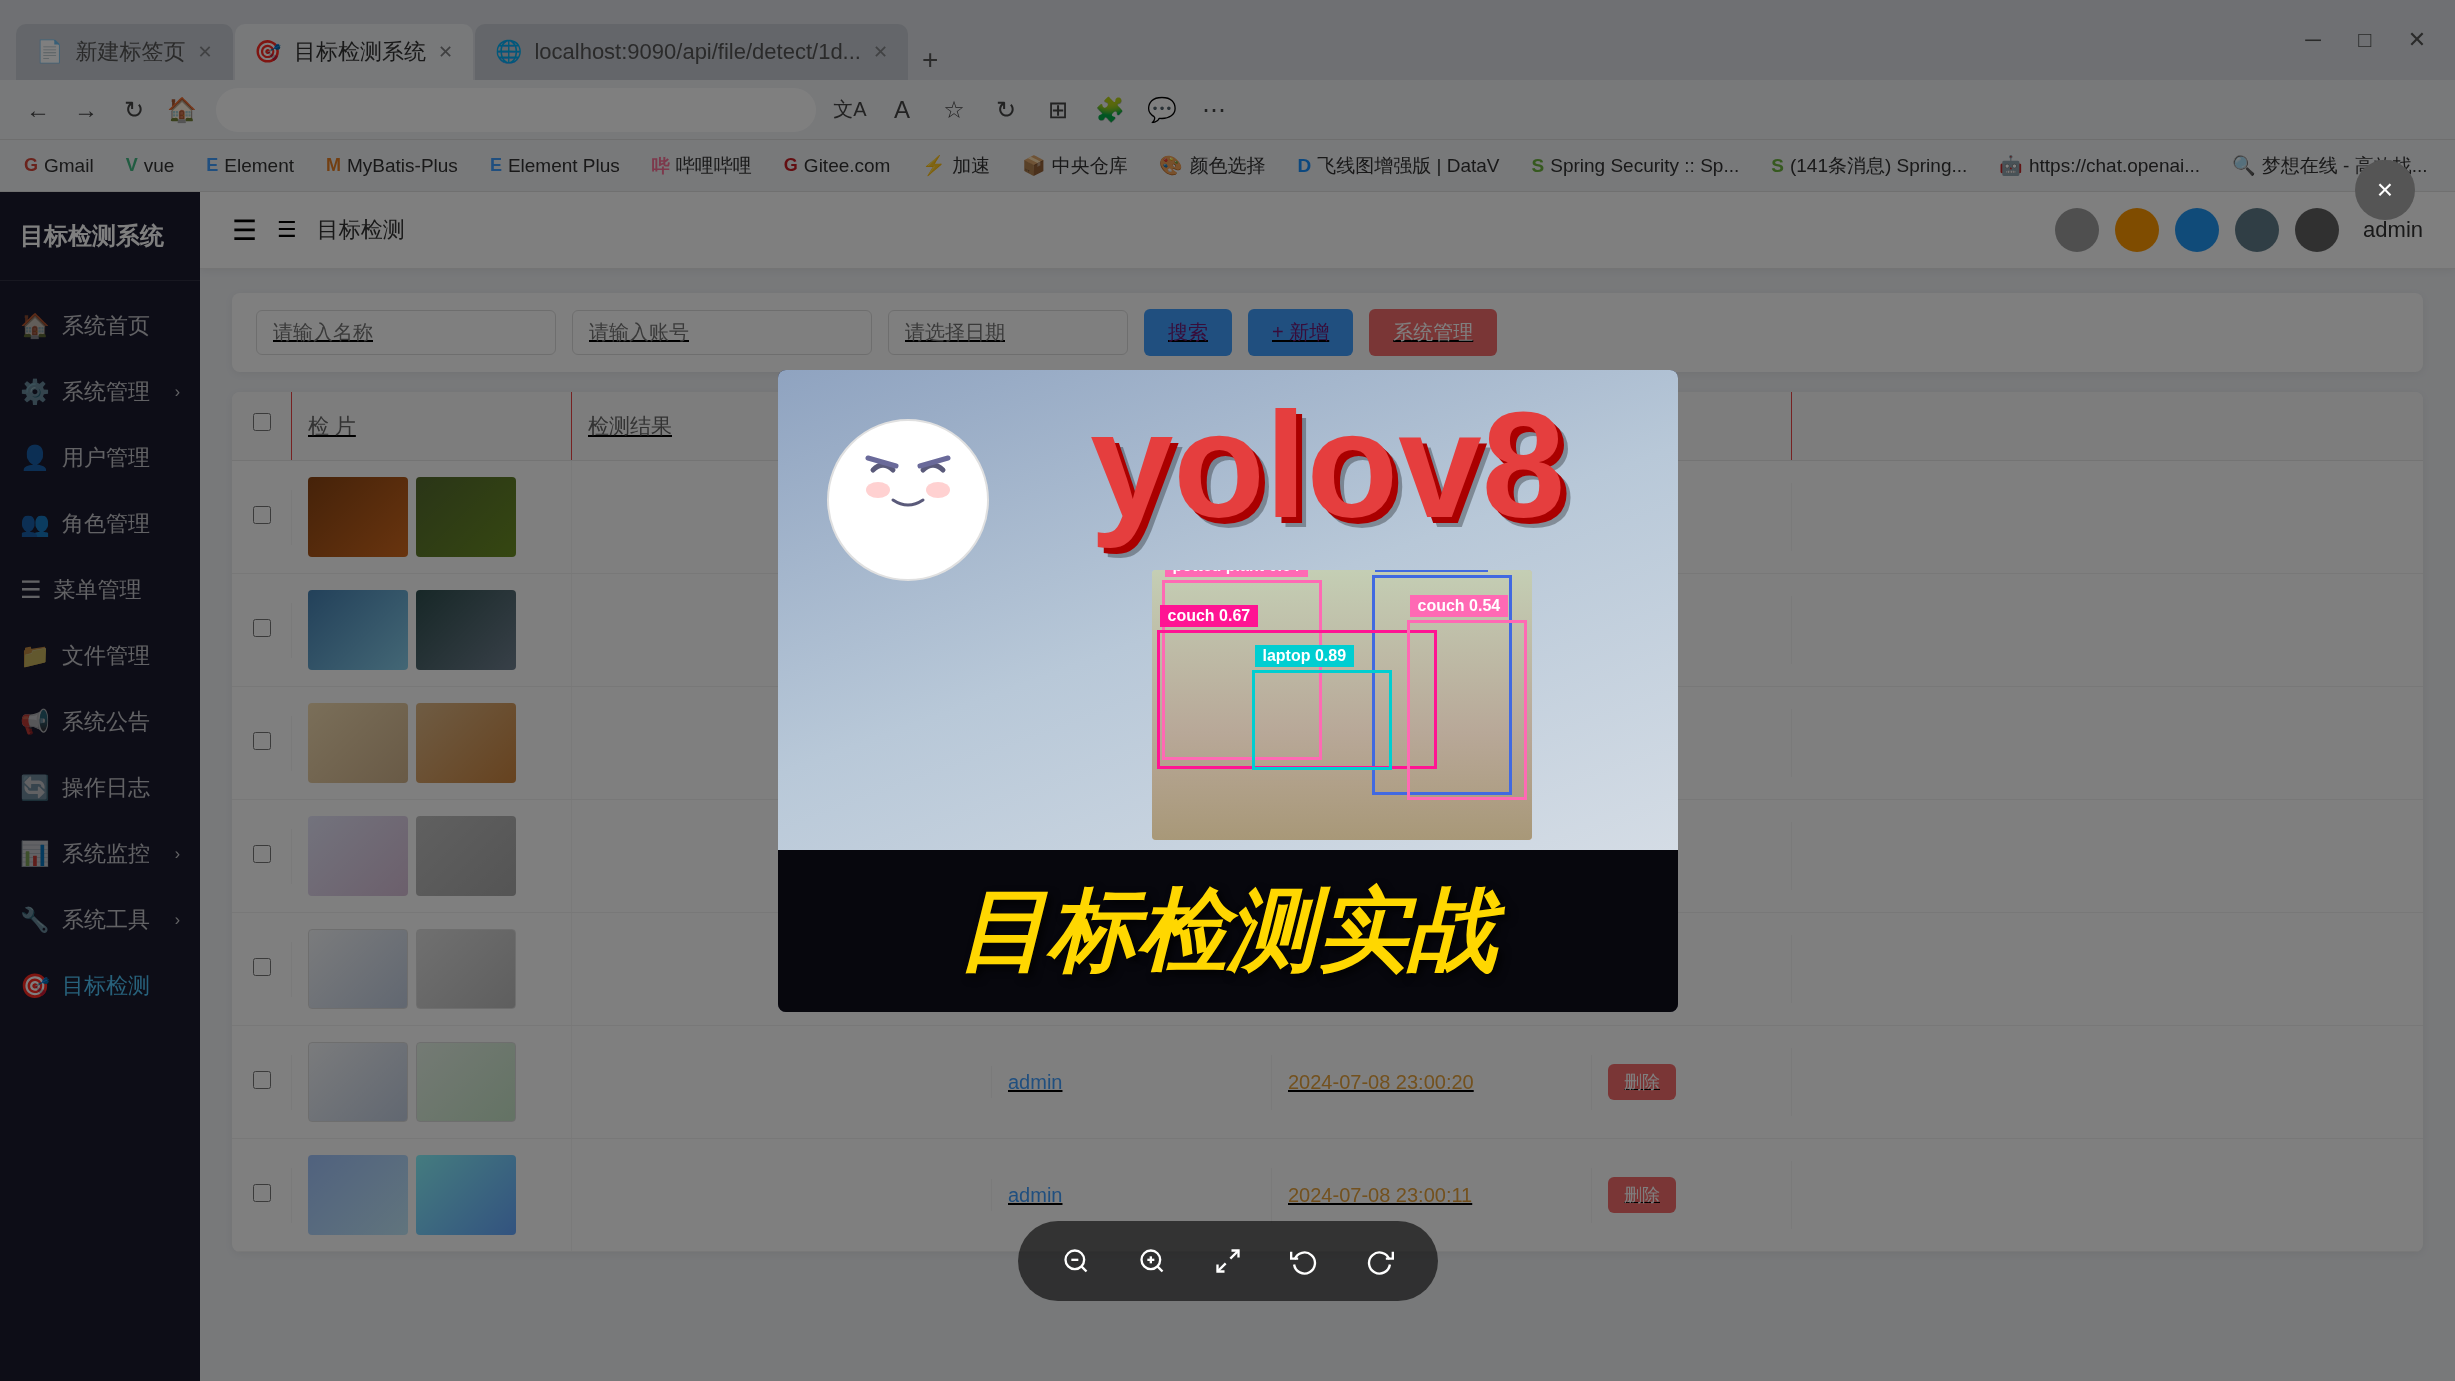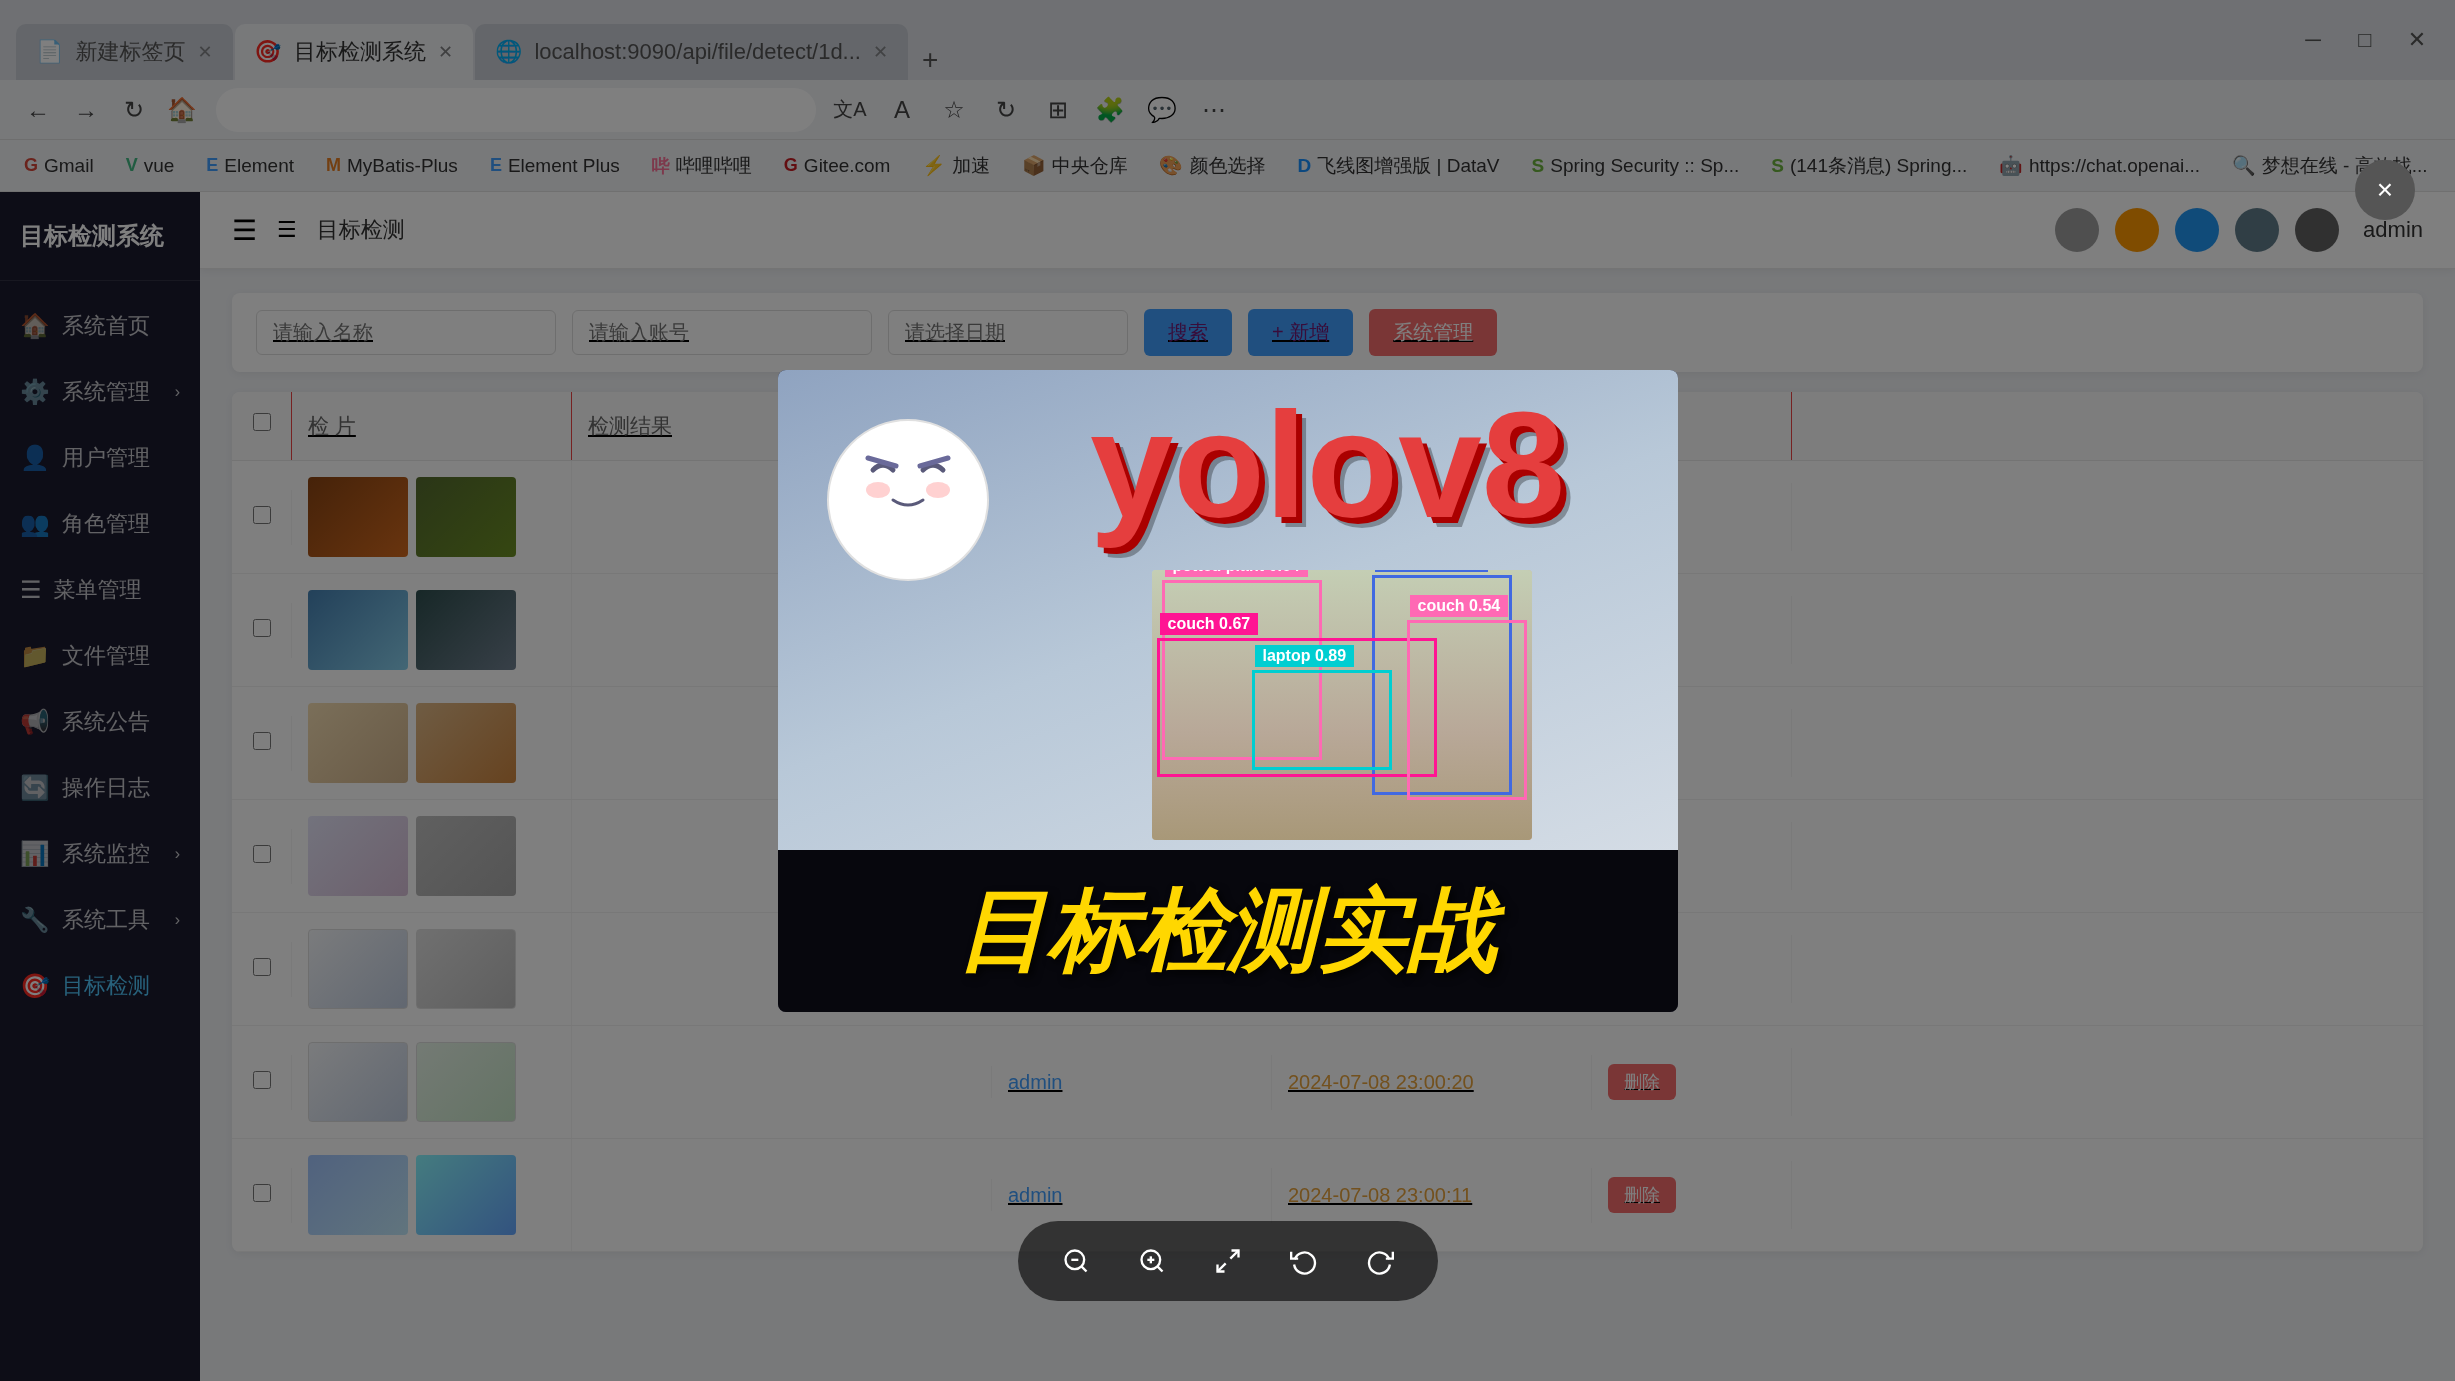--- a/index.html
+++ b/index.html
@@ -804,21 +804,21 @@
           <div style="position:absolute;inset:0;background:linear-gradient(to bottom, #c4ceb4 0%, #b8a898 60%, #a89878 100%);"></div>
 
           <div style="position:absolute;left:10px;top:10px;width:160px;height:180px;border:3px solid #ff69b4;">
             <div style="position:absolute;top:-28px;left:0;background:#ff69b4;color:white;font-size:16px;font-weight:bold;padding:2px 8px;white-space:nowrap;">potted plant 0.64</div>
           </div>
 
           <div style="position:absolute;right:20px;top:5px;width:140px;height:220px;border:3px solid #4169e1;">
             <div style="position:absolute;top:-28px;left:0;background:#4169e1;color:white;font-size:16px;font-weight:bold;padding:2px 8px;white-space:nowrap;">person 0.781</div>
           </div>
 
-          <div style="position:absolute;left:5px;top:68px;width:280px;height:139px;border:3px solid #ff1493;">
+          <div style="position:absolute;left:5px;top:60px;width:280px;height:139px;border:3px solid #ff1493;">
             <div style="position:absolute;top:-28px;left:0;background:#ff1493;color:white;font-size:16px;font-weight:bold;padding:2px 8px;">couch 0.67</div>
           </div>
 
           <div style="position:absolute;left:100px;top:100px;width:140px;height:100px;border:3px solid #00ced1;">
             <div style="position:absolute;top:-28px;left:0;background:#00ced1;color:white;font-size:16px;font-weight:bold;padding:2px 8px;">laptop 0.89</div>
           </div>
 
           <div style="position:absolute;right:5px;top:50px;width:120px;height:180px;border:3px solid #ff69b4;">
             <div style="position:absolute;top:-28px;left:0;background:#ff69b4;color:white;font-size:16px;font-weight:bold;padding:2px 8px;">couch 0.54</div>
           </div>

